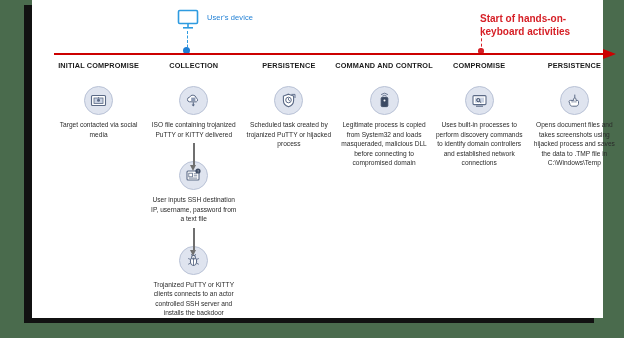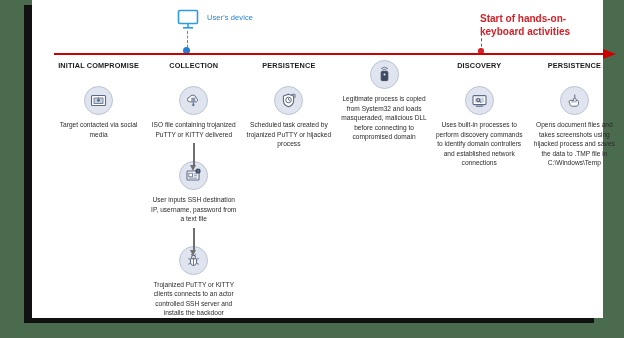--- a/index.html
+++ b/index.html
@@ -326,35 +326,36 @@
             <line x1="8.5" y1="8" x2="8.5" y2="6.1" stroke="#5b6a86" stroke-width=".9"></line>
             <line x1="8.5" y1="8" x2="10" y2="9" stroke="#5b6a86" stroke-width=".9"></line>
             <path d="M11.4 2.4 15 2.4 15 6" fill="none" stroke="#5b6a86" stroke-width=".9"></path>
           </svg>
         </div>
         <div class="node-caption">Scheduled task created by trojanized PuTTY or hijacked process</div>
       </div>
     </div>
 
     <div class="stage-col">
+      <div class="stage-title">COMMAND AND CONTROL</div>
       <div class="node">
         <div class="node-icon">
           <svg width="17" height="17" viewBox="0 0 17 17">
             <rect x="5.2" y="5.4" width="6.6" height="9.2" rx="1" fill="#3c4a63" stroke="#3c4a63" stroke-width="1"></rect>
             <circle cx="8.5" cy="8.4" r="1" fill="#ffffff"></circle>
             <path d="M6.4 4.2a3.3 3.3 0 0 1 4.2 0" fill="none" stroke="#5b6a86" stroke-width=".9"></path>
             <path d="M5.1 2.6a5.3 5.3 0 0 1 6.8 0" fill="none" stroke="#5b6a86" stroke-width=".9"></path>
           </svg>
         </div>
         <div class="node-caption">Legitimate process is copied from System32 and loads masqueraded, malicious DLL before connecting to compromised domain</div>
       </div>
     </div>
 
     <div class="stage-col">
-      <div class="stage-title">DISCOVERY</div>
+      <div class="stage-title">COMPROMISE</div>
       <div class="node">
         <div class="node-icon">
           <svg width="17" height="17" viewBox="0 0 17 17">
             <rect x="2" y="3.6" width="13" height="9" rx="1" fill="#ffffff" stroke="#5b6a86" stroke-width="1.1"></rect>
             <rect x="4" y="5.6" width="9" height="5" fill="#c9d2e3"></rect>
             <circle cx="7.3" cy="8.1" r="1.6" fill="none" stroke="#3c4a63" stroke-width="1"></circle>
             <line x1="8.5" y1="9.3" x2="10.2" y2="10.6" stroke="#3c4a63" stroke-width="1"></line>
             <line x1="5" y1="14.2" x2="12" y2="14.2" stroke="#5b6a86" stroke-width="1.1"></line>
           </svg>
         </div>

